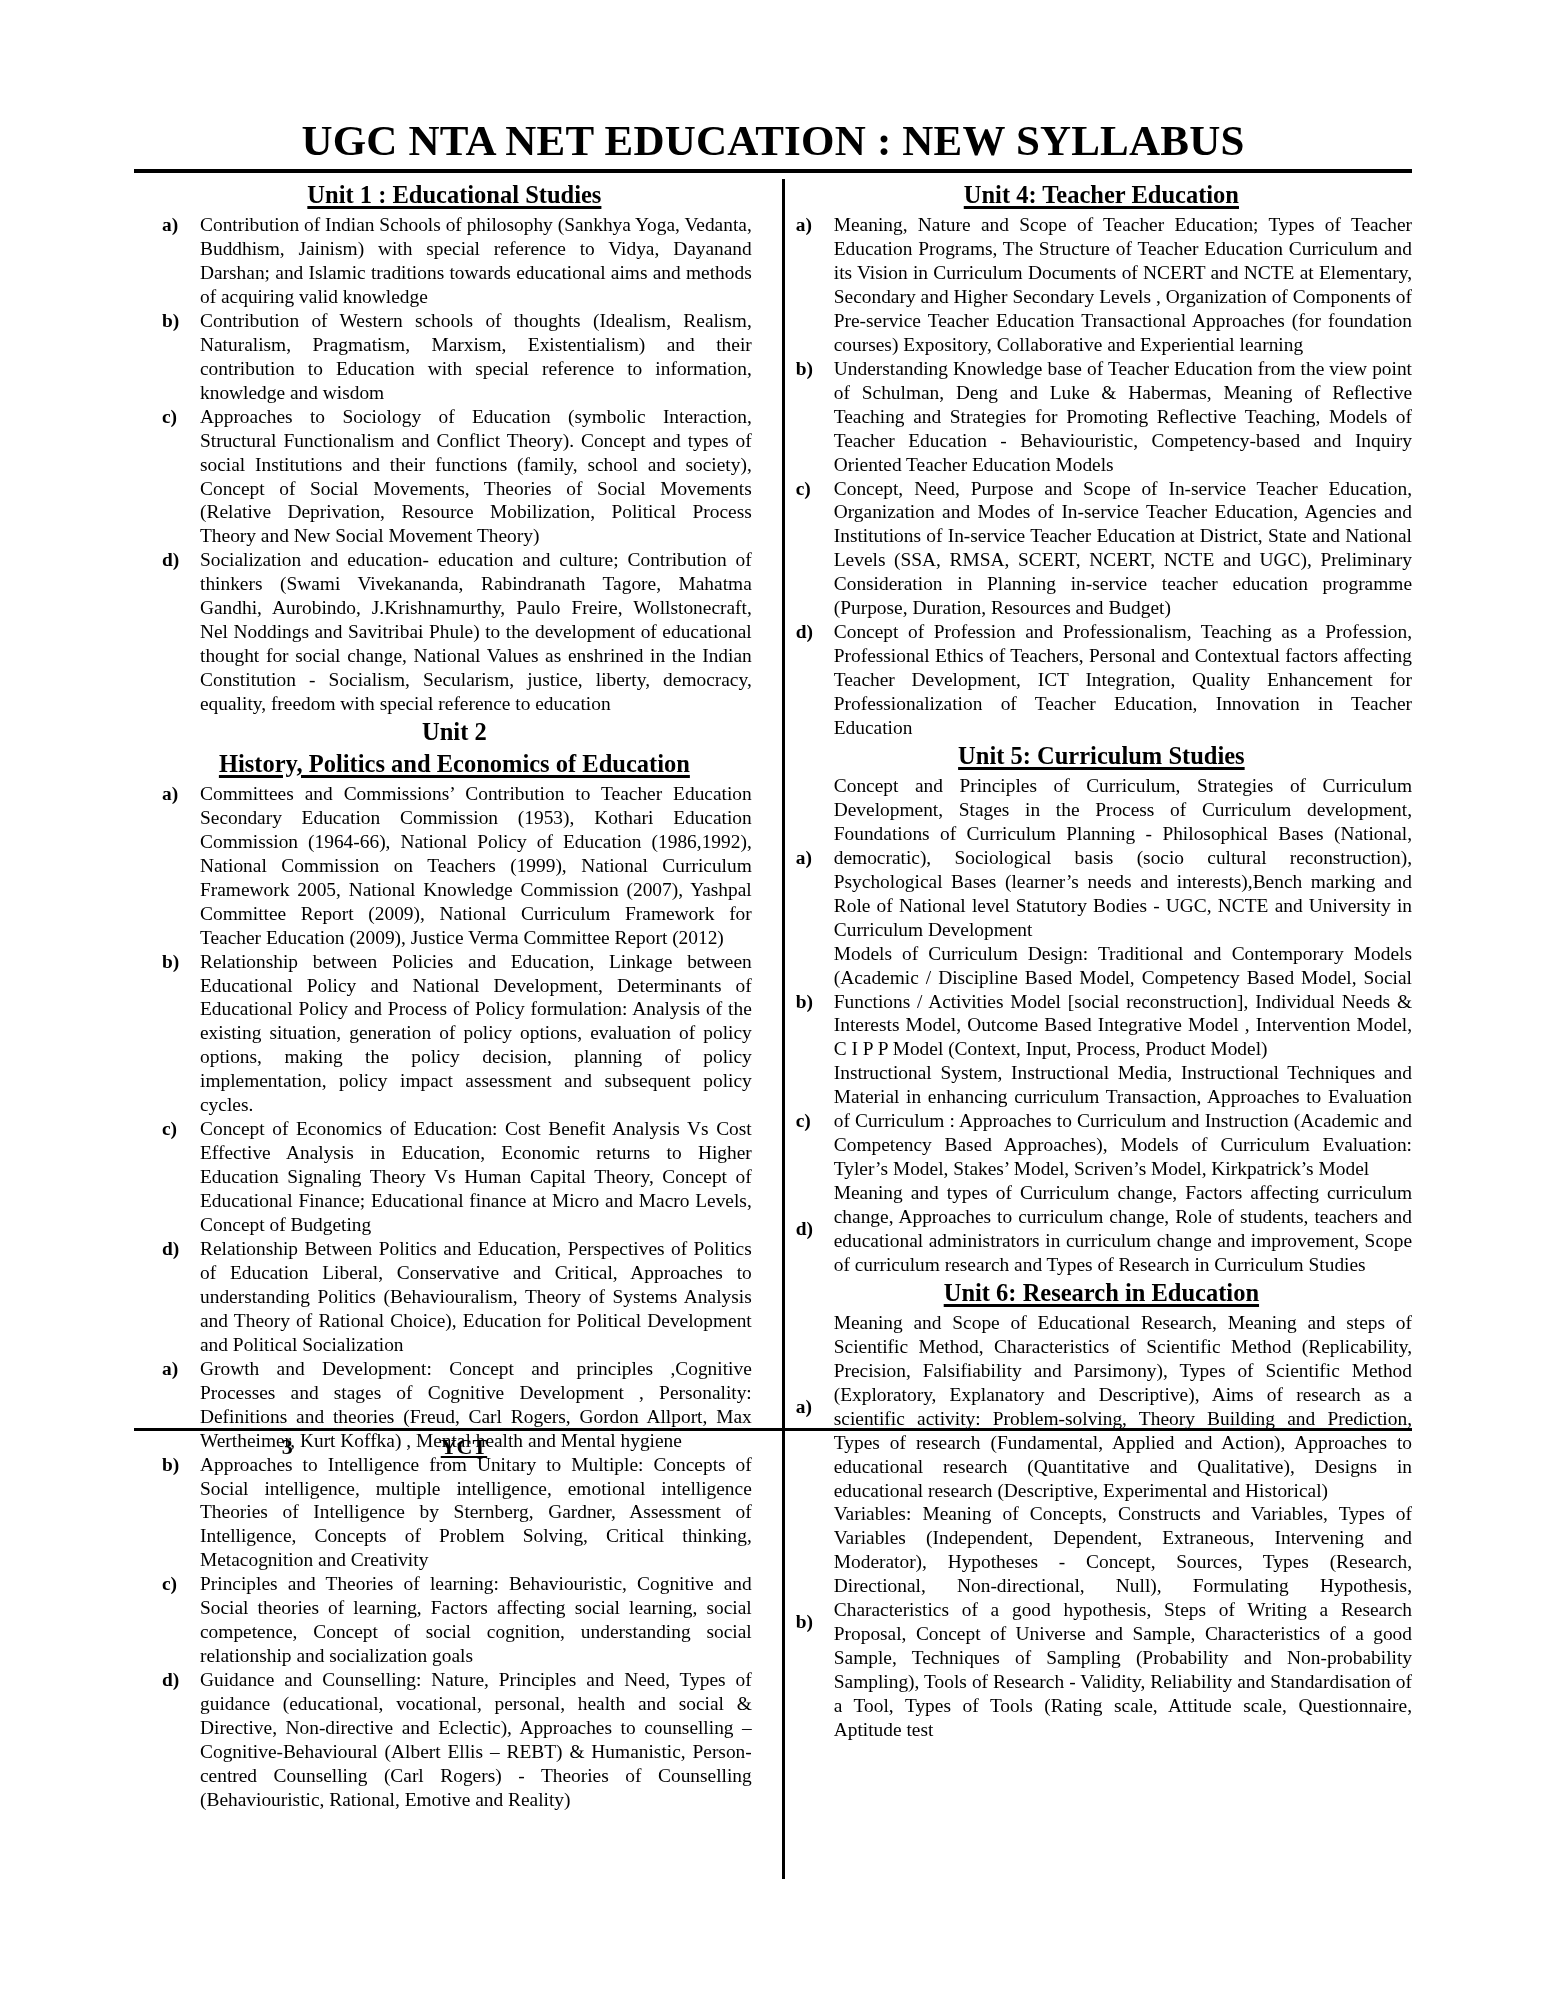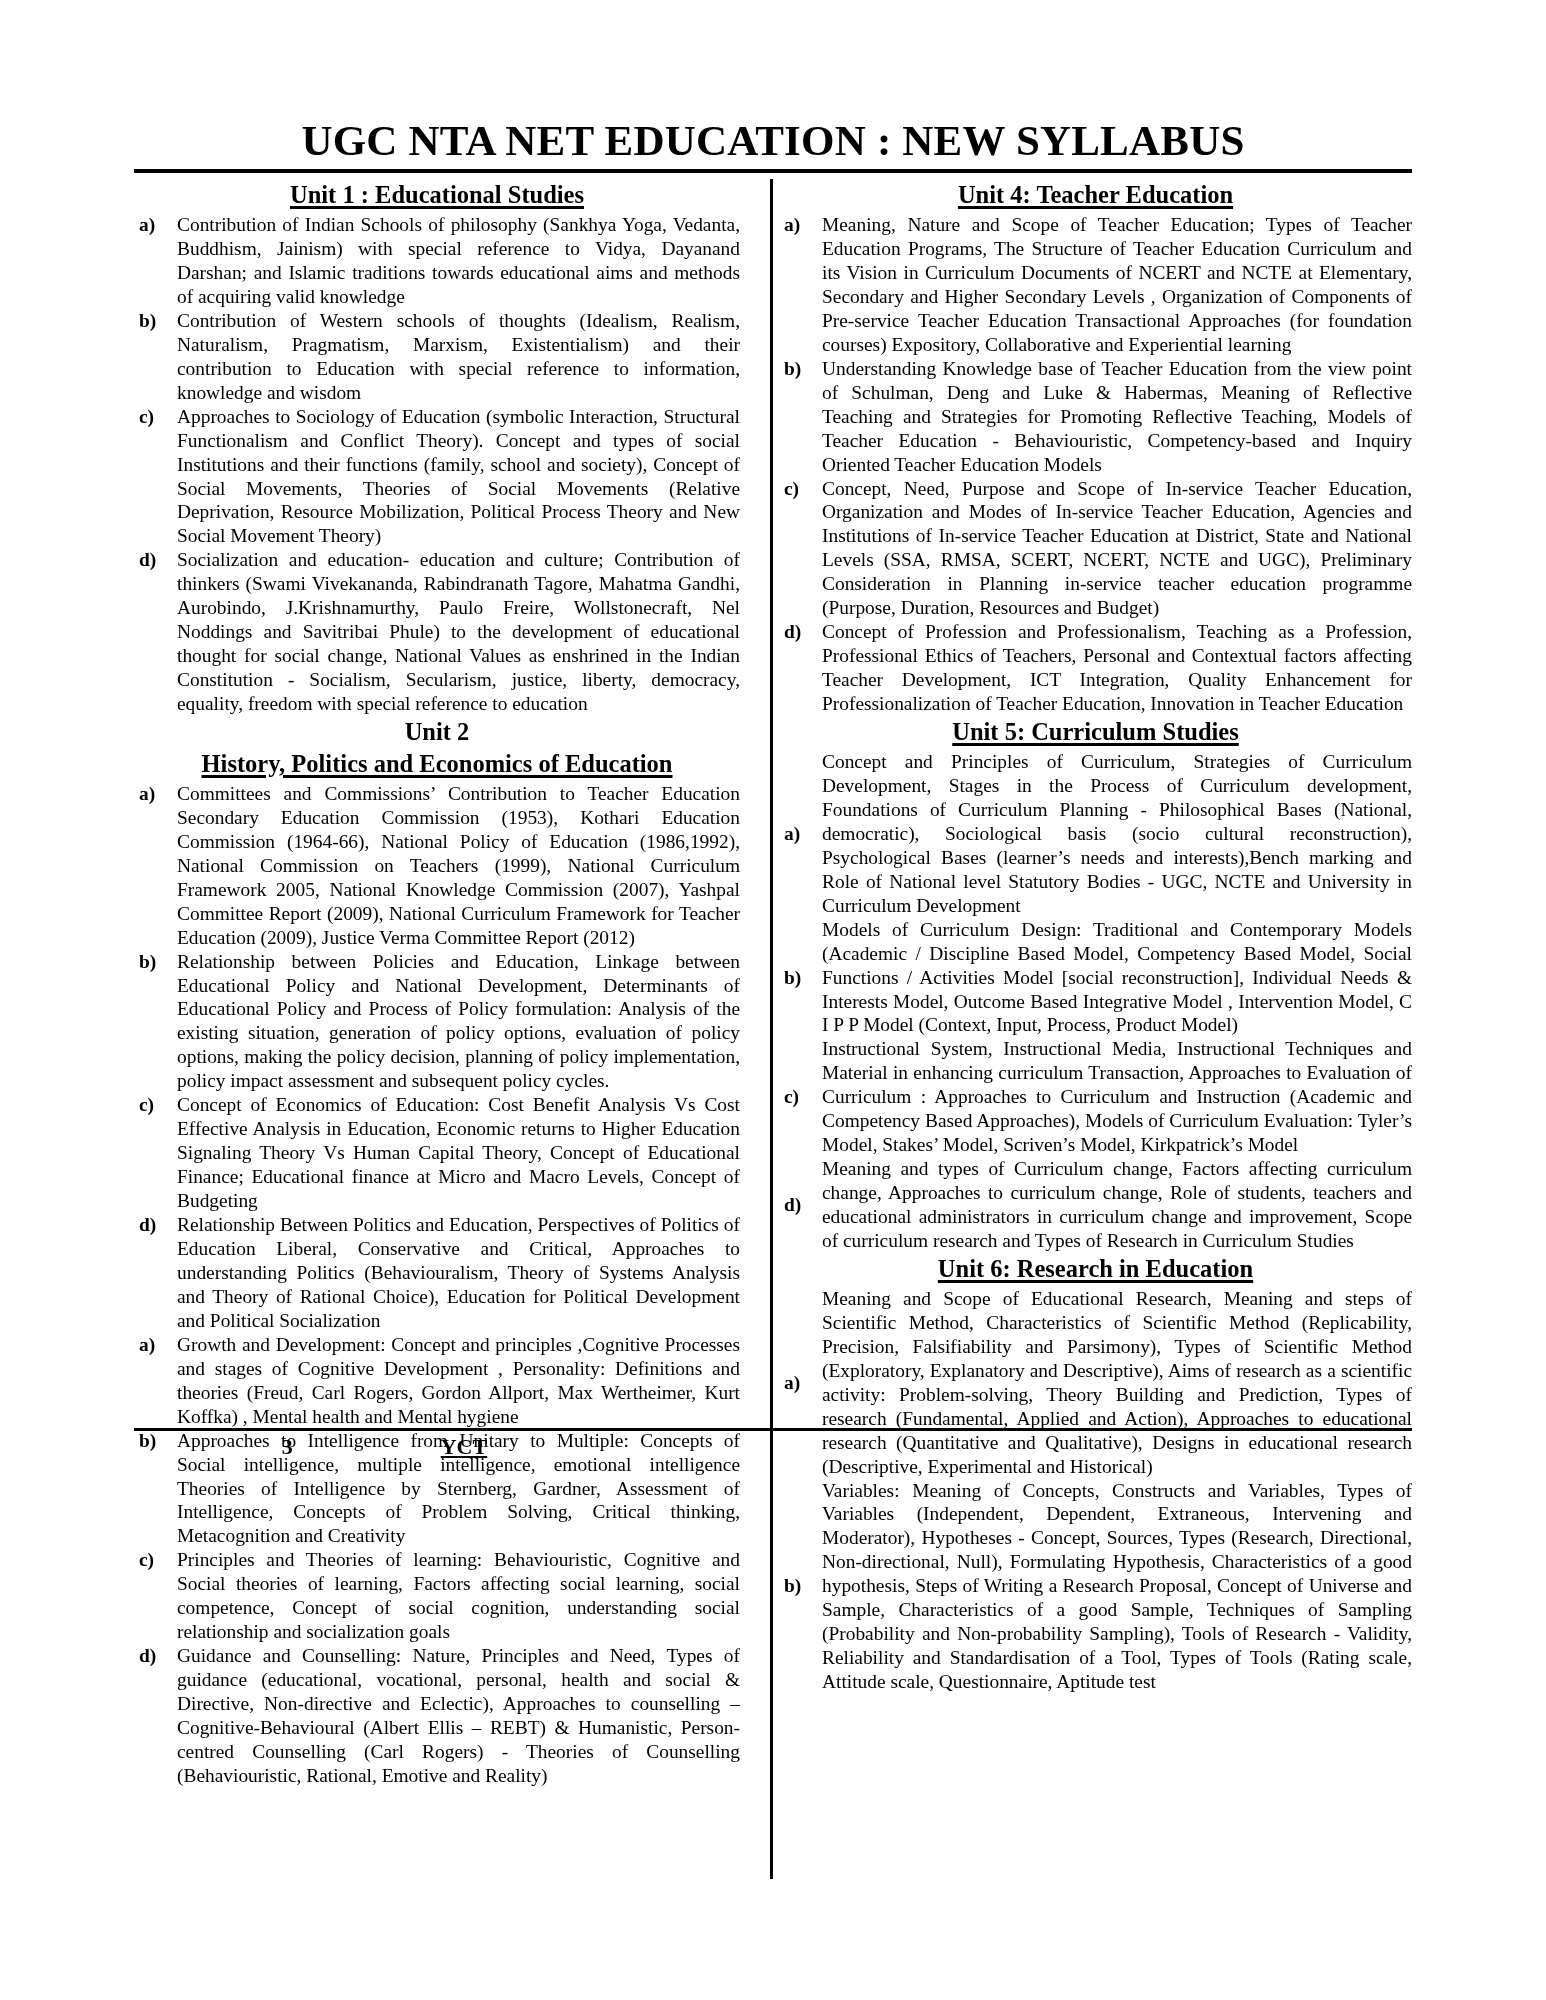--- a/index.html
+++ b/index.html
@@ -41,20 +41,21 @@
     margin-top: 6px;
     height: 1700px;
   }
   .col {
     width: 50%;
     box-sizing: border-box;
   }
   .col-left {
     padding-right: 30px;
     border-right: 3px solid #000;
+    margin-left: 23px;
   }
   .col-right {
     padding-left: 6px;
   }
   .unit-head {
     text-align: center;
     font-weight: bold;
     font-size: 24.5px;
     line-height: 1.18;
     margin: 2px 0 3px 0;

